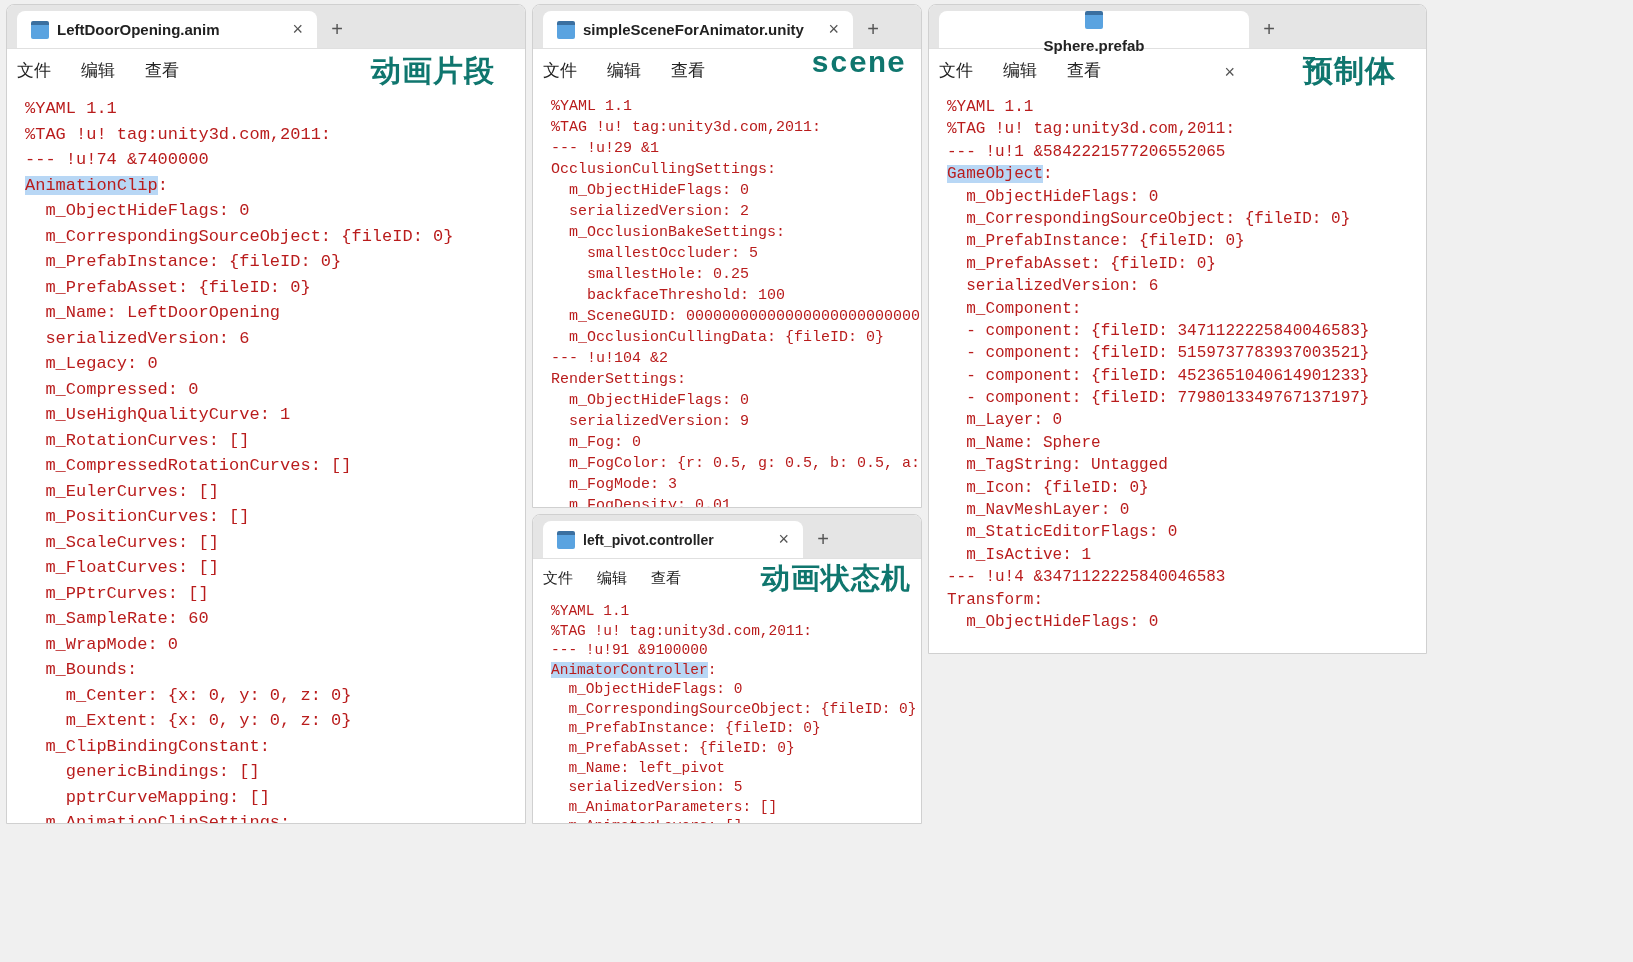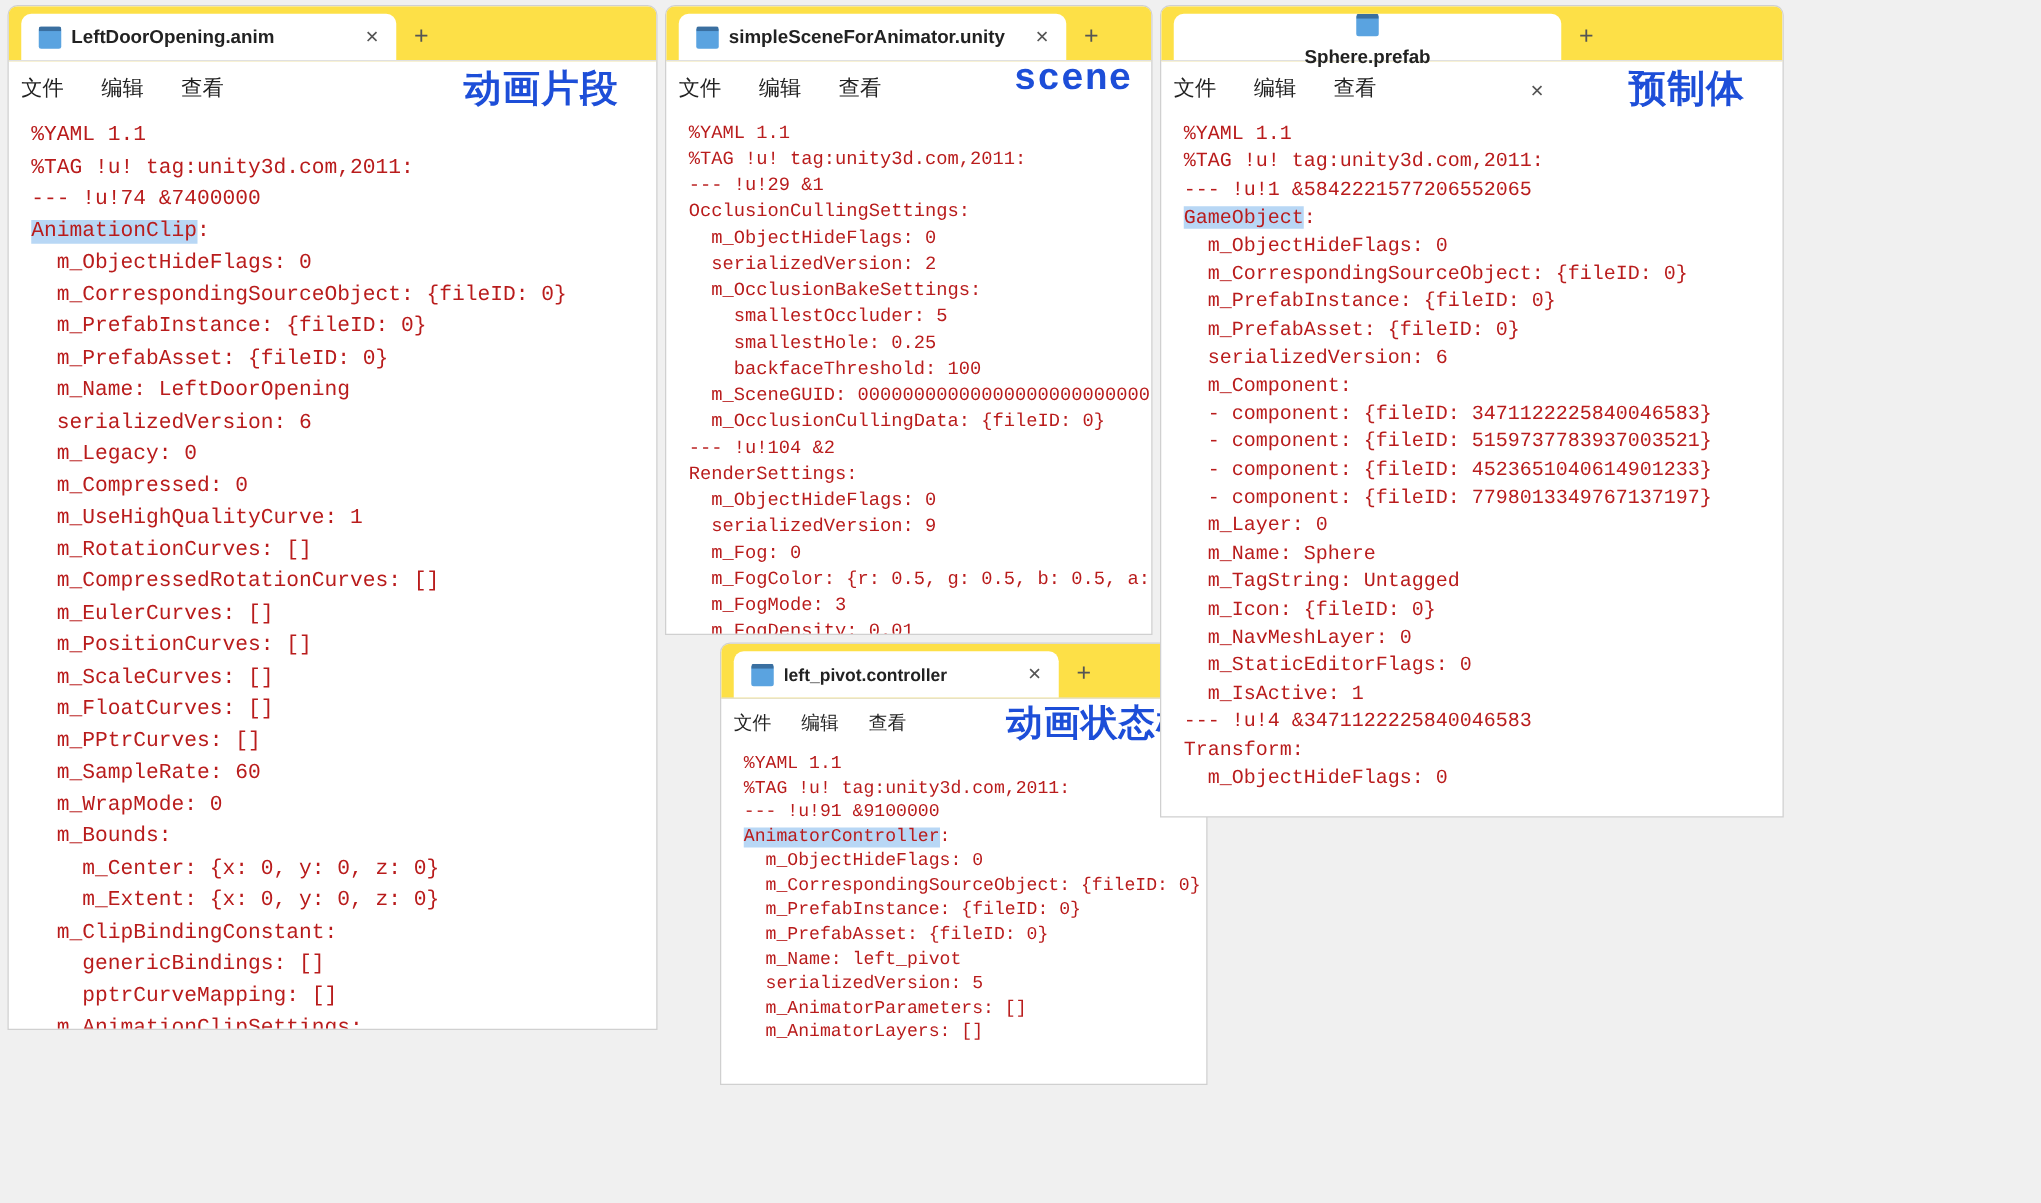--- a/index.html
+++ b/index.html
@@ -1,26 +1,26 @@
 <!DOCTYPE html>
 <html><head>
 <meta charset="utf-8">
 <style>
   * { margin:0; padding:0; box-sizing:border-box; }
   body { font-family:"Segoe UI","Microsoft YaHei",sans-serif; background:#f0f0f0; width:1633px; height:962px; position:relative; }
   .window { position:absolute; background:#fff; border:1px solid #d0d0d0; border-radius:8px 8px 0 0; overflow:hidden; display:flex; flex-direction:column; }
-  .titlebar { display:flex; align-items:stretch; height:44px; background:#fde047; border-bottom:1px solid #e0e0e0; }
+  .titlebar { display:flex; align-items:stretch; height:44px; background:#e5e5e5; border-bottom:1px solid #e0e0e0; }
   .tab { display:flex; align-items:center; gap:8px; padding:0 14px; background:#fff; border-radius:8px 8px 0 0; margin-top:6px; margin-left:10px; font-size:15px; font-weight:600; color:#222; position:relative; }
   .tab .close { margin-left:auto; font-size:18px; color:#555; font-weight:400; }
   .newtab { display:flex; align-items:center; justify-content:center; width:40px; margin-top:6px; font-size:20px; color:#555; }
   .icon-notepad { width:18px; height:18px; position:relative; flex-shrink:0; }
   .icon-notepad::before { content:""; position:absolute; inset:0; background:#5aa3e0; border-top:4px solid #3a6fa0; border-radius:2px; }
   .menubar { display:flex; gap:30px; padding:10px 10px; font-size:17px; color:#222; position:relative;font-family:Liberation Mono, monospace; }
   .menubar .menu-item { }
-  .annot { position:absolute; font-size:30px; font-weight:900; color:#1d4ed8; font-style:normal; letter-spacing:1px; }
+  .annot { position:absolute; font-size:30px; font-weight:900; color:#0f766e; font-style:normal; letter-spacing:1px; }
   .content { flex:1; padding:4px 18px 10px 18px; font-family:Consolas,"Courier New",monospace; font-size:17px; line-height:1.5; white-space:pre; overflow:hidden; color:#b91c1c; }
   .hl { background:#b8d7f5; }
 </style>
 </head>
 <body>
 
 <div class="window" style="left:6px; top:4px; width:520px; height:820px;">
   <div class="titlebar">
     <div class="tab" style="width:300px;">
       <span class="icon-notepad"></span>
@@ -49,21 +49,21 @@
   </div>
   <div class="menubar">
     <span class="menu-item">文件</span>
     <span class="menu-item">编辑</span>
     <span class="menu-item">查看</span>
     <span class="annot" style="right:15px; top:-2px;">scene</span>
   </div>
   <div class="content" style="font-size:15px; line-height:1.4;"><div>%YAML 1.1</div><div>%TAG !u! tag:unity3d.com,2011:</div><div>--- !u!29 &amp;1</div><div>OcclusionCullingSettings:</div><div>  m_ObjectHideFlags: 0</div><div>  serializedVersion: 2</div><div>  m_OcclusionBakeSettings:</div><div>    smallestOccluder: 5</div><div>    smallestHole: 0.25</div><div>    backfaceThreshold: 100</div><div>  m_SceneGUID: 00000000000000000000000000</div><div>  m_OcclusionCullingData: {fileID: 0}</div><div>--- !u!104 &amp;2</div><div>RenderSettings:</div><div>  m_ObjectHideFlags: 0</div><div>  serializedVersion: 9</div><div>  m_Fog: 0</div><div>  m_FogColor: {r: 0.5, g: 0.5, b: 0.5, a: 1</div><div>  m_FogMode: 3</div><div>  m_FogDensity: 0.01</div></div>
 </div>
 
-<div class="window" style="left:532px; top:514px; width:390px; height:354px;margin-left:44px;">
+<div class="window" style="left:532px; top:514px; width:390px; height:310px;">
   <div class="titlebar">
     <div class="tab" style="width:260px;">
       <span class="icon-notepad"></span>
       <span style="font-size:14px;">left_pivot.controller</span>
       <span class="close">×</span>
     </div>
     <div class="newtab">+</div>
   </div>
   <div class="menubar" style="font-size:15px; gap:24px;">
     <span class="menu-item">文件</span>

